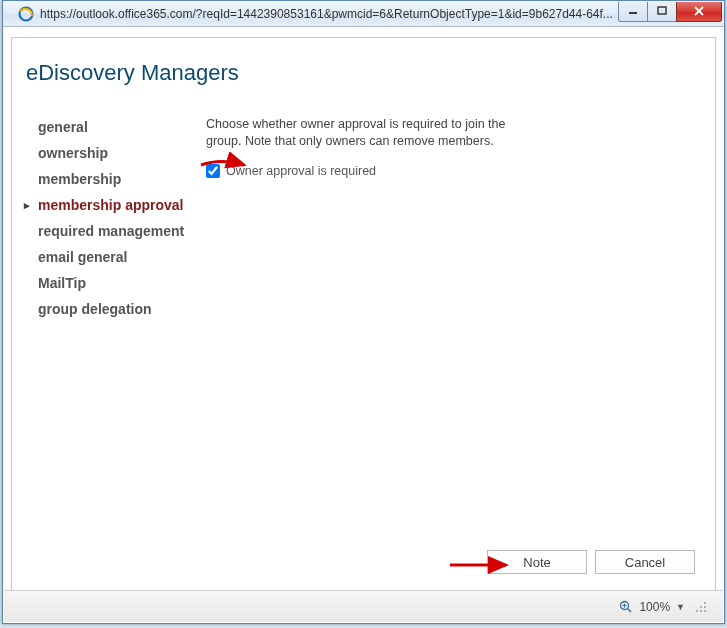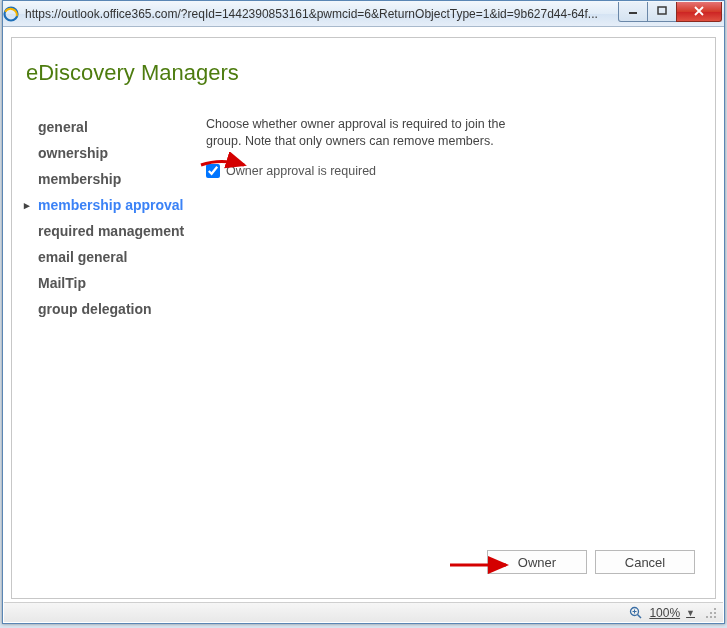--- a/index.html
+++ b/index.html
@@ -19,21 +19,21 @@
     border: 1px solid #5a86b4;
     box-shadow: 0 0 3px rgba(0,0,0,0.4);
   }
   
   .titlebar {
     height: 26px;
     background: linear-gradient(to bottom, #f2f7fc 0%, #e1ecf7 50%, #d4e3f3 51%, #e6eef8 100%);
     border-bottom: 1px solid #a8b9cc;
     display: flex;
     align-items: center;
-    padding-left: 0;
+    padding-left: 15px;
     position: relative;
     font-size: 12px;
     color: #333;
   }
   .titlebar .ie-icon {
     width: 16px; height: 16px; margin-right: 6px;
     flex-shrink: 0;
   }
   .titlebar .url {
     white-space: nowrap;
@@ -73,40 +73,40 @@
     background: #fff;
     border: 1px solid #c7c7c7;
   }
   .inner {
     position: absolute;
     left: 14px; right: 6px; top: 22px; bottom: 10px;
   }
   .page-title {
     font-size: 22px;
     font-weight: 300;
-    color: #4d7c0f;
+    color: #0c4a6e;
     margin-bottom: 28px;
   }
   .body {
     display: flex;
   }
   .sidebar {
     width: 180px;
     font-size: 14px;
     color: #555;
     font-weight: 700;
   }
   .nav-item {
     padding: 4px 0 4px 12px;
     cursor: pointer;
     position: relative;
     line-height: 18px;
   }
   .nav-item.active {
-    color: #3b82f6;
+    color: #7f1d1d;
   }
   .nav-item.active::before {
     content: "▸";
     position: absolute;
     left: -2px;
     top: 4px;
     font-size: 11px;
     color: #444;
   }
   .main {
@@ -150,31 +150,30 @@
   }
   
   .arrow {
     position: absolute;
     pointer-events: none;
   }
   
   .statusbar {
     position: absolute;
     left: 1px; right: 1px; bottom: 1px;
-    height: 20px;
+    height: 32px;
     background: linear-gradient(to bottom, #f6f6f6, #e8e8e8);
     border-top: 1px solid #cfcfcf;
     display: flex;
     justify-content: flex-end;
     align-items: center;
     font-size: 12px;
     color: #444;
-    padding-right: 6px;
+    padding-right: 16px;
     gap: 6px;
-    text-decoration: underline;
   }
   .zoom-icon {
     width: 14px; height: 14px;
   }
   .zoom-dd {
     font-size: 9px;
     color: #555;
   }
   .resize-grip {
     width: 12px; height: 12px;
@@ -233,21 +232,21 @@
         <div class="main">
           <div class="desc">Choose whether owner approval is required to join the group. Note that only owners can remove members.</div>
           <label class="cb-row">
             <input type="checkbox" checked="" style="">
             <span class="cb-label">Owner approval is required</span>
           </label>
         </div>
       </div>
 
       <div class="footer">
-        <div class="btn">Owner</div>
+        <div class="btn">Note</div>
         <div class="btn">Cancel</div>
       </div>
 
       <svg class="arrow" style="left:170px; top:92px;" width="60" height="26">
         <defs>
             <marker id="ah1" markerWidth="8" markerHeight="8" refX="6" refY="3" orient="auto">
               <path d="M0,0 L7,3 L0,6 Z" fill="#d40000"></path>
             </marker>
           </defs>
         <path d="M5 13 Q 25 6 48 13" stroke="#d40000" stroke-width="3" fill="none" marker-end="url(#ah1)"></path>

